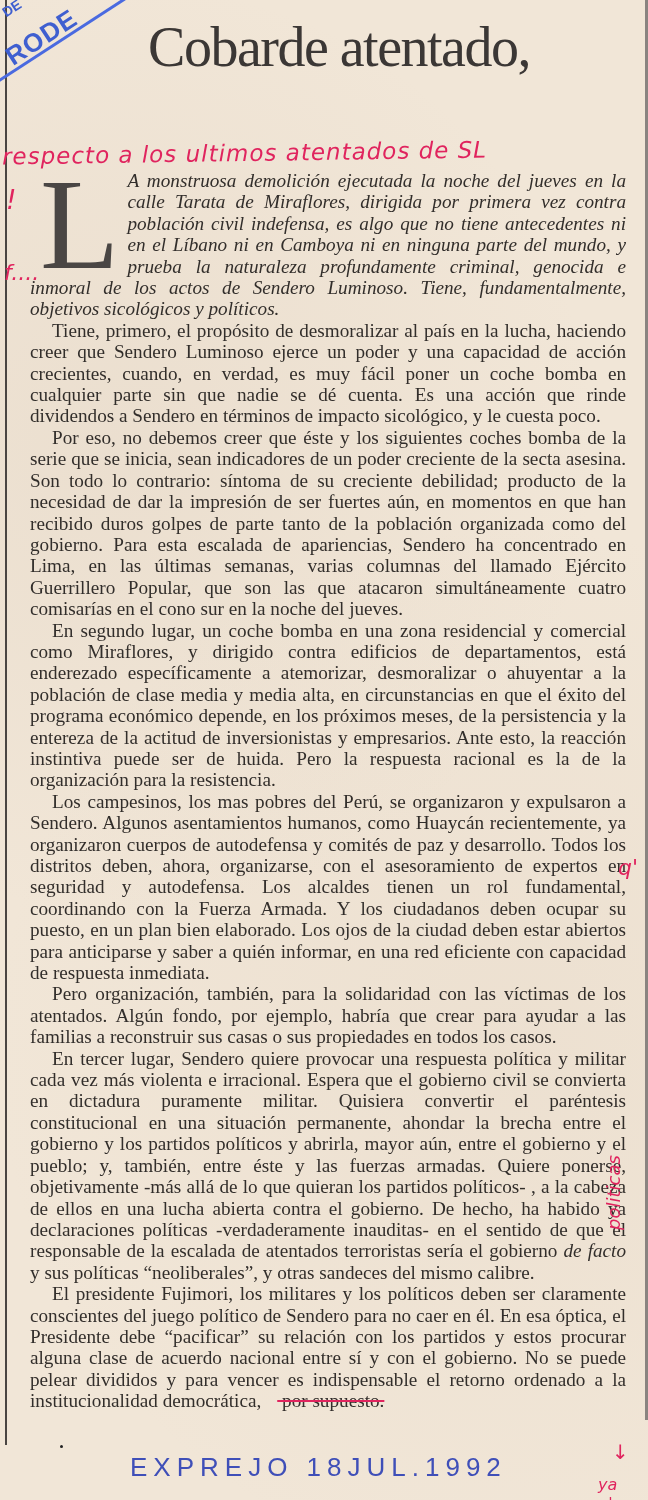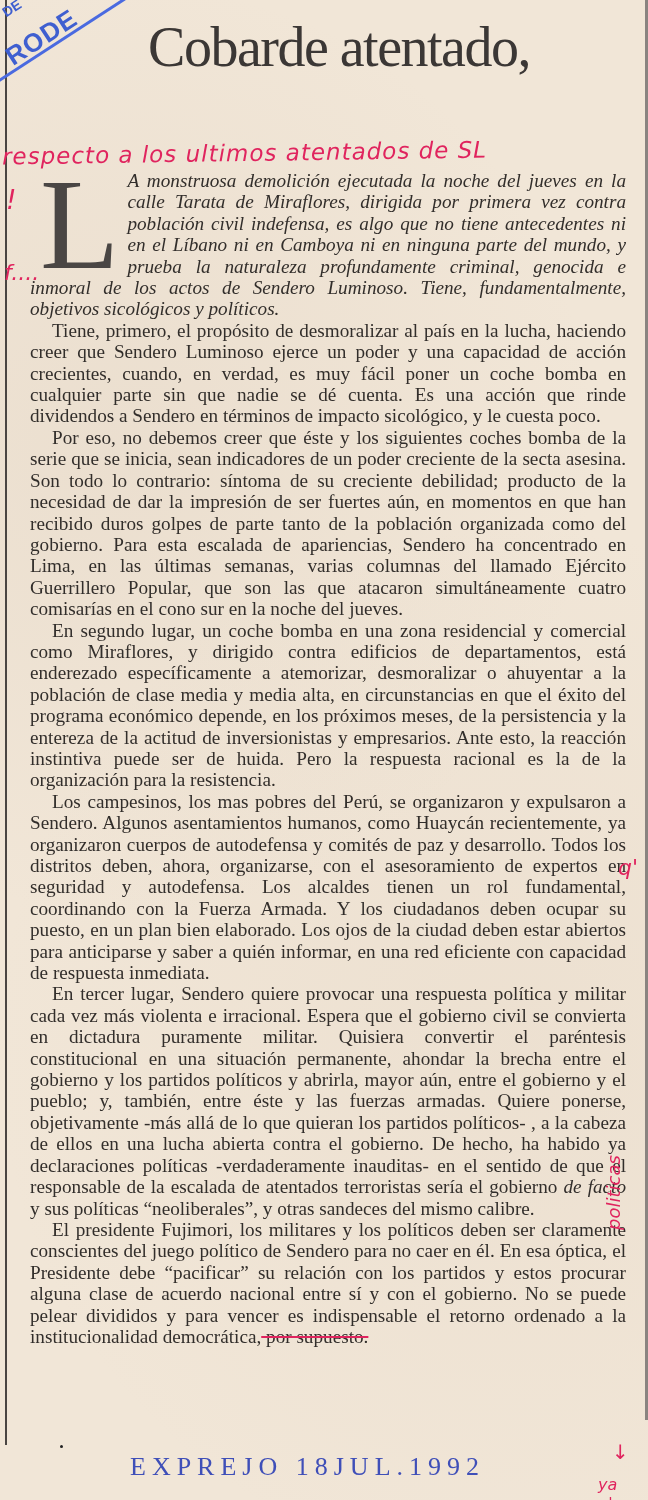--- a/index.html
+++ b/index.html
@@ -134,20 +134,21 @@
     }
     .hl {
       text-decoration-color: #e0245e;
       text-decoration-thickness: 2px;
       text-underline-offset: 4px;
     }
     .strike {
       text-decoration: line-through;
       text-decoration-color: #e0245e;
       text-decoration-thickness: 2px;
+      margin-left: 16px;
     }
     em { font-style: italic; margin-top: 12px; }
     .margin-mark {
       position: absolute;
       color: #e0245e;
       font-family: "DejaVu Sans", sans-serif;
       font-style: italic;
     }
     .mark-left-1 { left: 6px; top: 185px; font-size: 26px; }
     .mark-left-2 { left: 4px; top: 260px; font-size: 22px; }
@@ -167,21 +168,21 @@
     }
     .mark-bottom {
       left: 598px;
       top: 1475px;
       font-size: 16px;
     }
     .handnote-bottom {
       position: absolute;
       left: 130px;
       top: 1452px;
-      font-family: Liberation Serif, serif;
+      font-family: Liberation Sans, sans-serif;
       font-size: 26px;
       color: #3f4fb8;
       letter-spacing: 6px;
       font-weight: 300;
     }
     .dot-bottom {
       position: absolute;
       left: 60px;
       top: 1445px;
       width: 3px;
@@ -209,20 +210,21 @@
 
 <div class="handnote-top">respecto a los ultimos atentados de SL</div>
 
 <div class="article">
   <span class="dropcap">L</span>
   <p class="first">A monstruosa demolición ejecutada la noche del jueves en la calle Tarata de Miraflores, dirigida por primera vez contra población civil indefensa, es algo que no tiene antecedentes ni en el Líbano ni en Camboya ni en ninguna parte del mundo, y prueba la naturaleza profundamente criminal, genocida e inmoral de los actos de Sendero Luminoso. Tiene, fundamentalmente, objetivos sicológicos y políticos.</p>
   <p>Tiene, primero, el propósito de desmoralizar al país en la lucha, haciendo creer que Sendero Luminoso ejerce un poder y una capacidad de acción crecientes, cuando, en verdad, es muy fácil poner un coche bomba en cualquier parte sin que nadie se dé cuenta. Es una acción que rinde dividendos a Sendero en términos de impacto sicológico, y le cuesta poco.</p>
   <p>Por eso, no debemos creer que éste y los siguientes coches bomba de la serie que se inicia, sean indicadores de un poder creciente de la secta asesina. Son todo lo contrario: síntoma de su creciente debilidad; producto de la necesidad de dar la impresión de ser fuertes aún, en momentos en que han recibido duros golpes de parte tanto de la población organizada como del gobierno. Para esta escalada de apariencias, Sendero ha concentrado en Lima, en las últimas semanas, varias columnas del llamado Ejército Guerrillero Popular, que son las que atacaron simultáneamente cuatro comisarías en el cono sur en la noche del jueves.</p>
   <p>En segundo lugar, un coche bomba en una zona residencial y comercial como Miraflores, y dirigido contra edificios de departamentos, está enderezado específicamente a atemorizar, desmoralizar o ahuyentar a la población de clase media y media alta, en circunstancias en que el éxito del programa económico depende, en los próximos meses, de la persistencia y la entereza de la actitud de inversionistas y empresarios. Ante esto, la reacción instintiva puede ser de huida. Pero la respuesta racional es la de la organización para la resistencia.</p>
   <p><span>Los campesinos, los mas pobres del Perú, se organizaron y expulsaron a Sendero. Algunos asentamientos humanos, como Huaycán recientemente, ya organizaron cuerpos de autodefensa y comités de paz y desarrollo. </span><span class="hl">Todos los distritos deben, ahora, organizarse, con el asesoramiento de expertos en seguridad y autodefensa. Los alcaldes tienen un rol fundamental, coordinando con la Fuerza Armada. Y los ciudadanos deben ocupar su puesto, en un plan bien elaborado. Los ojos de la ciudad deben estar abiertos para anticiparse y saber a quién informar, en una red eficiente con capacidad de respuesta inmediata.</span></p>
+  <p>Pero organización, también, para la solidaridad con las víctimas de los atentados. Algún fondo, por ejemplo, habría que crear para ayudar a las familias a reconstruir sus casas o sus propiedades en todos los casos.</p>
   <p><span>En tercer lugar, Sendero quiere provocar una respuesta política y militar cada vez más violenta e irracional. Espera que el gobierno civil se convierta en dictadura puramente militar. Quisiera convertir el paréntesis constitucional en una situación permanente, ahondar la brecha entre el gobierno y los partidos políticos y abrirla, mayor aún, entre el gobierno y el pueblo; y, también, entre éste y las fuerzas armadas. Quiere ponerse, objetivamente -más allá de lo que quieran los partidos políticos- , a la cabeza de ellos en una lucha abierta contra el gobierno. De hecho, ha habido ya declaraciones políticas -verdaderamente inauditas- en el sentido de que el responsable de la escalada de atentados terroristas sería el gobierno </span><em>de facto</em><span> y sus políticas “neoliberales”, y otras sandeces del mismo calibre.</span></p>
   <p><span>El presidente Fujimori, los militares y los políticos deben ser claramente conscientes del juego político de Sendero para no caer en él. En esa óptica, </span><span class="hl">el Presidente debe “pacificar” su relación con los partidos y estos procurar alguna clase de acuerdo nacional entre sí y con el gobierno. No se puede pelear divididos y para vencer es indispensable el retorno ordenado a la institucionalidad democrática,</span><span class="strike"> por supuesto.</span></p>
 </div>
 
 <span class="margin-mark mark-left-1">!</span>
 <span class="margin-mark mark-left-2">f....</span>
 <span class="margin-mark mark-right-1">q'</span>
 <span class="margin-mark mark-politicas">politicas</span>
 <span class="margin-mark mark-arrow">↓</span>
 <span class="margin-mark mark-bottom">ya q'—</span>

